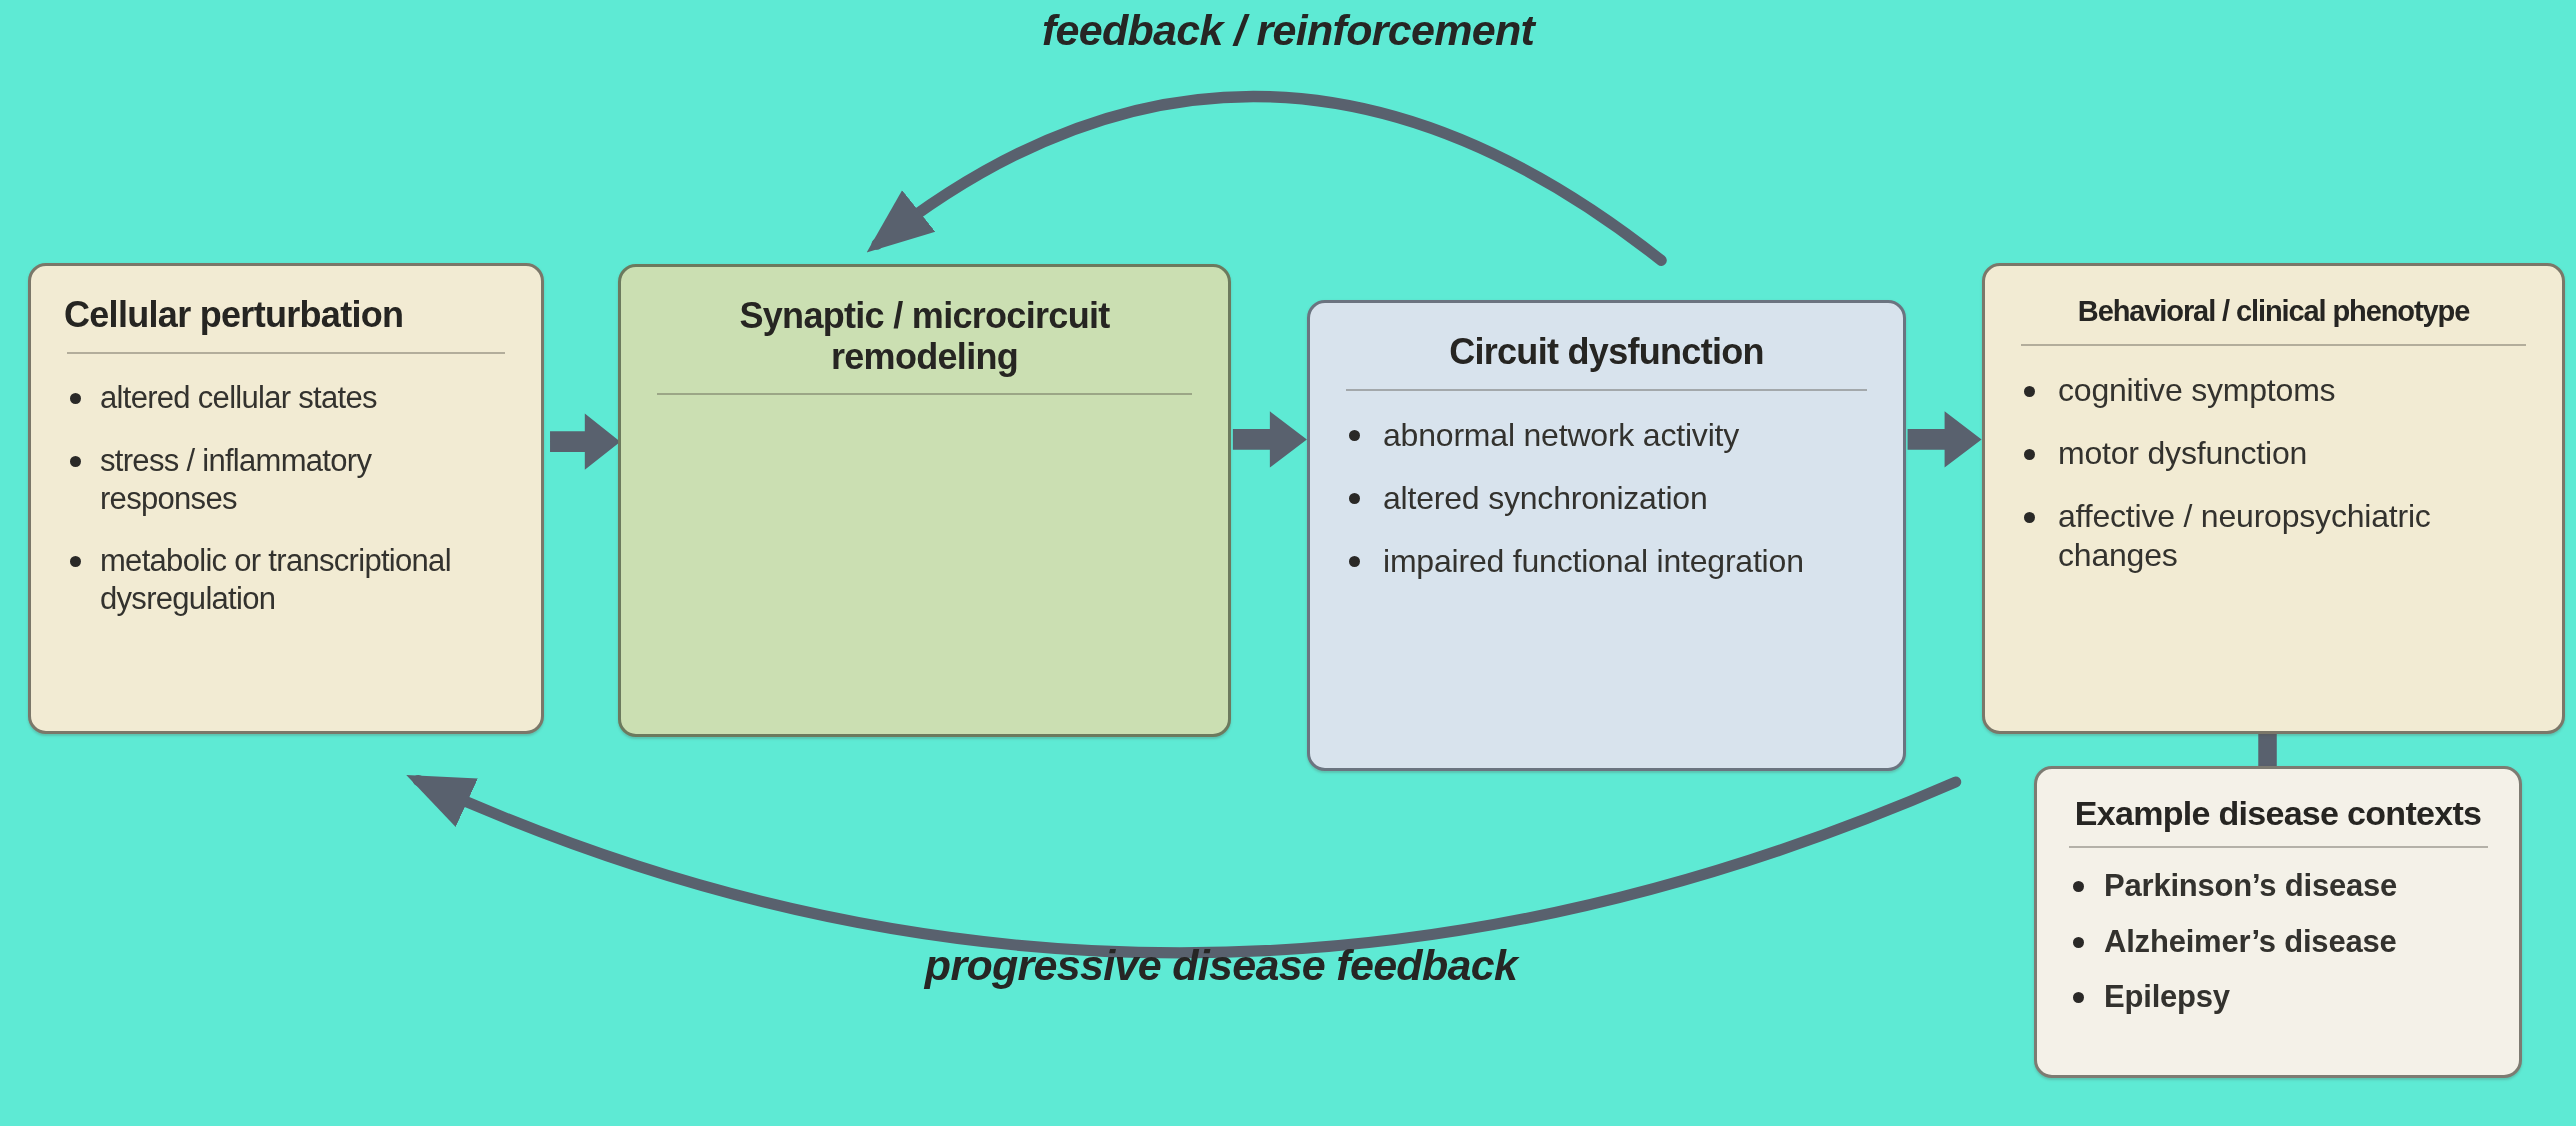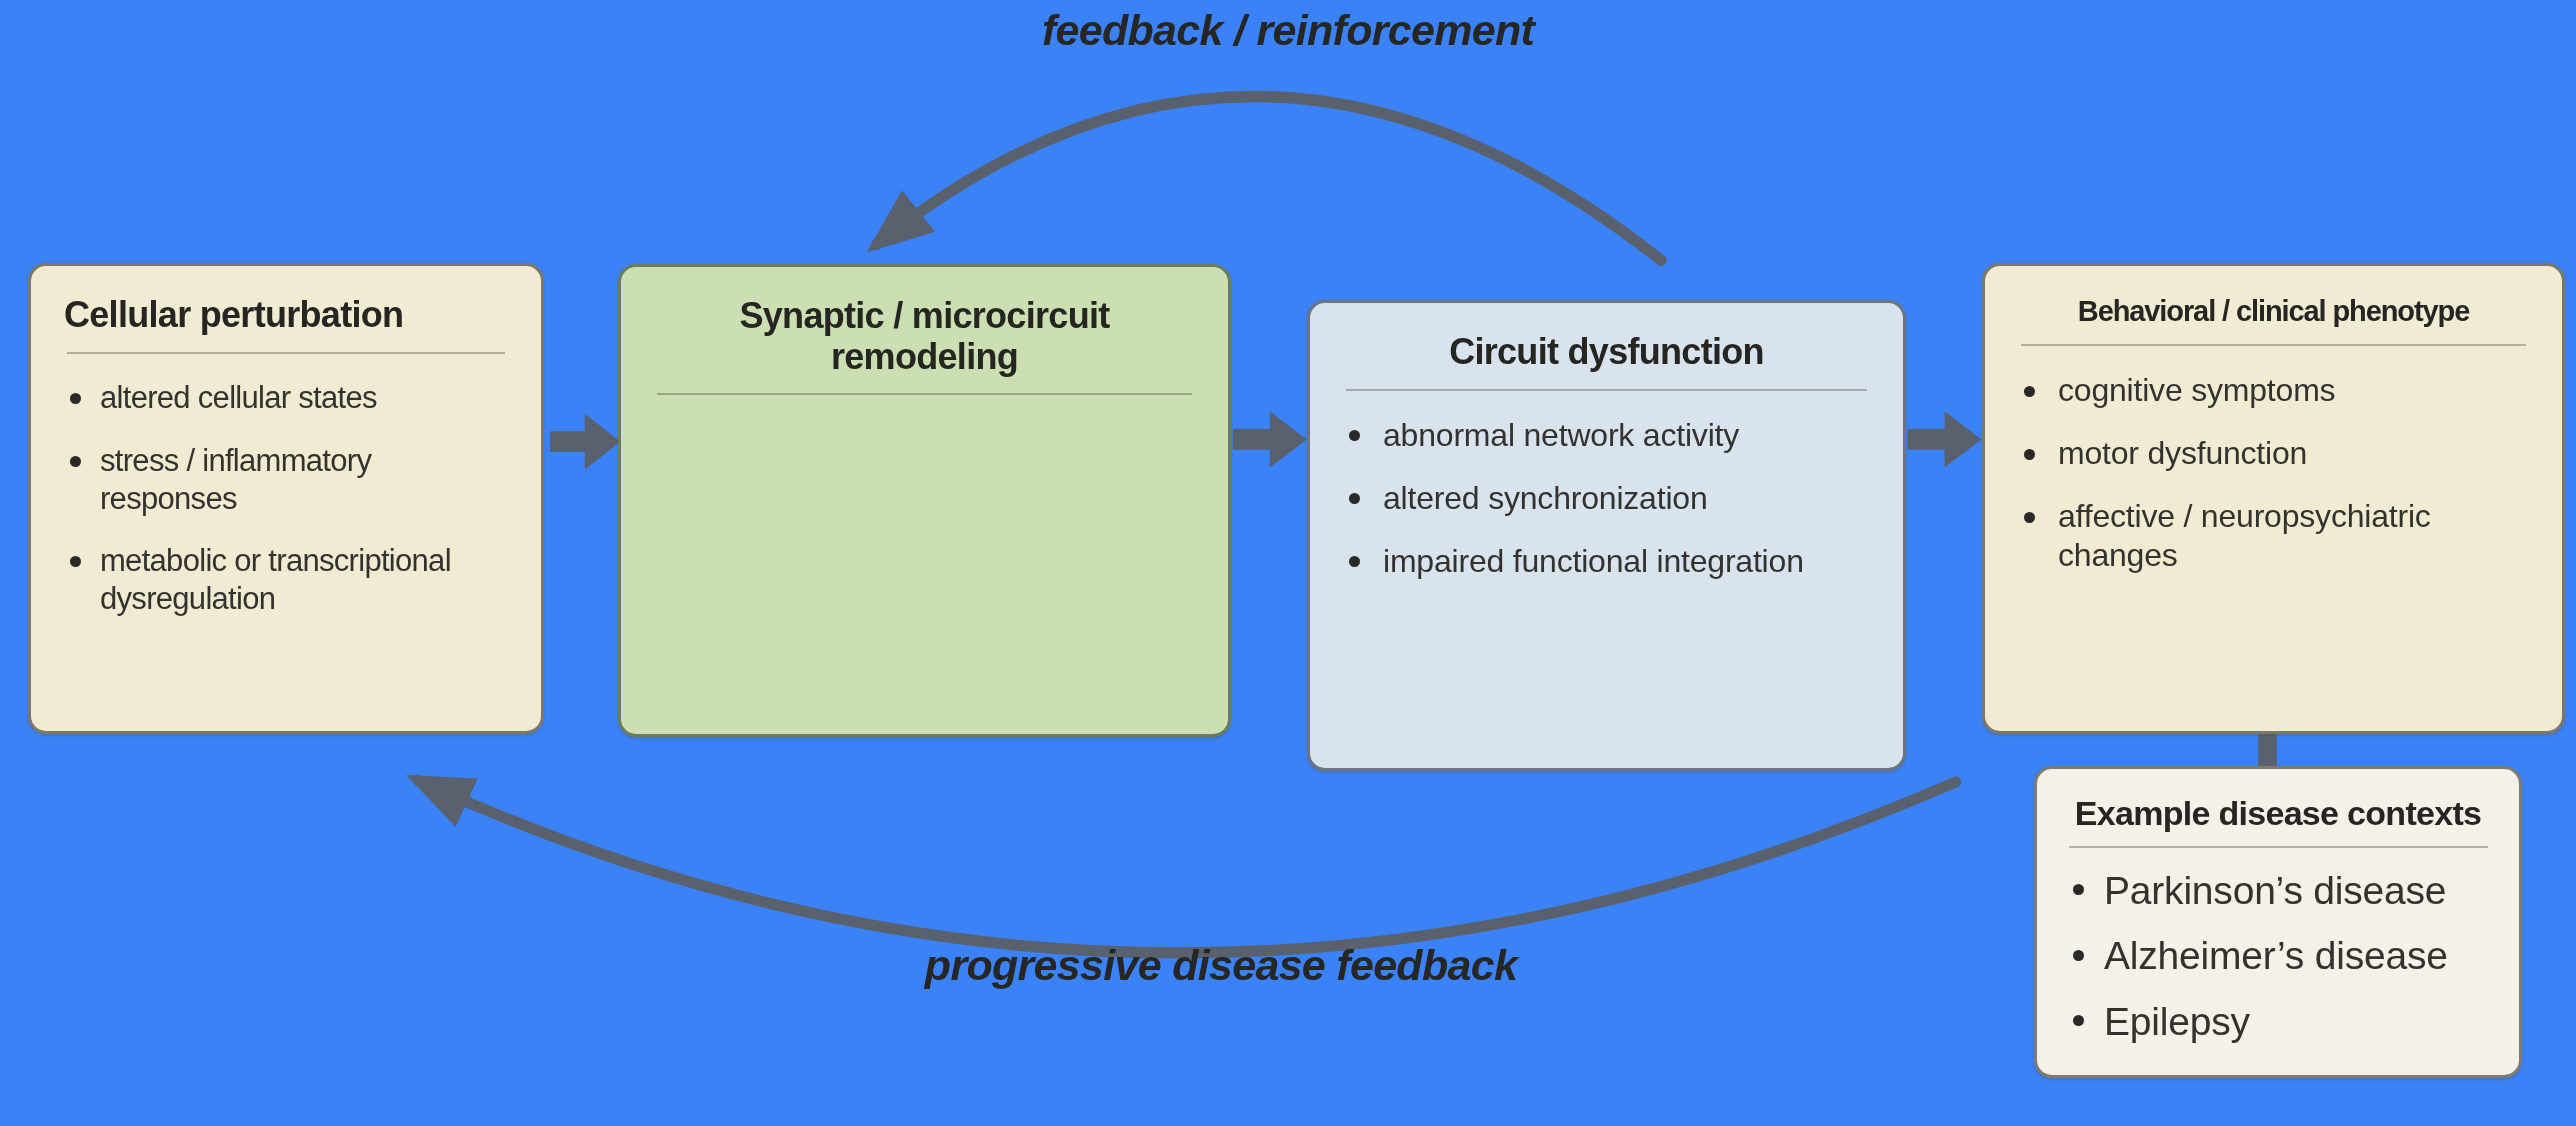--- a/index.html
+++ b/index.html
@@ -1,19 +1,19 @@
 <!DOCTYPE html>
 <html style="font-size:12px"><head>
 <meta charset="utf-8">
 <style>
   html,body{margin:0;padding:0;background:#fdfdfc;}
   .canvas{
     position:relative;
     width:2576px;height:1126px;
-    background:#3b82f6;
+    background:#5eead4;
     font-family:"Liberation Sans", sans-serif;
     color:#2f2e2b;
     overflow:hidden;
   }
   svg.overlay{position:absolute;left:0;top:0;width:2576px;height:1126px;pointer-events:none;}
 
   .flow-label{
     position:absolute;
     font-size:43px;font-weight:bold;font-style:italic;
     color:#262624;text-align:center;letter-spacing:-0.7px;
@@ -59,21 +59,21 @@
     position:relative;padding-left:40px;
     font-size:32px;line-height:1.22;color:#33322e;
     margin-bottom:24px;letter-spacing:-0.2px;
   }
   ul.bullets li::before{
     content:"";position:absolute;left:6px;top:0.45em;
     width:11px;height:11px;border-radius:50%;background:#2a2927;
   }
   #box-cellular ul.bullets li{font-size:31px;letter-spacing:-0.7px;padding-left:36px;margin-bottom:25px;}
   #box-circuit ul.bullets li{max-width:429px;}
-  #box-example ul.bullets li{font-size:39px;margin-bottom:18px;padding-left:37px;}
+  #box-example ul.bullets li{font-size:31px;margin-bottom:18px;padding-left:37px;font-weight:bold;}
 </style>
 </head>
 <body>
 
 <div class="canvas">
 
   <svg class="overlay" viewBox="0 0 3481 1522" xmlns="http://www.w3.org/2000/svg">
     <defs>
       <marker id="arrowhead" viewBox="0 0 10 8" refX="8" refY="4" markerWidth="6" markerHeight="6" markerUnits="strokeWidth" orient="auto">
         <path d="M0,0 L10,4 L0,8 Z" fill="#59616e"></path>

